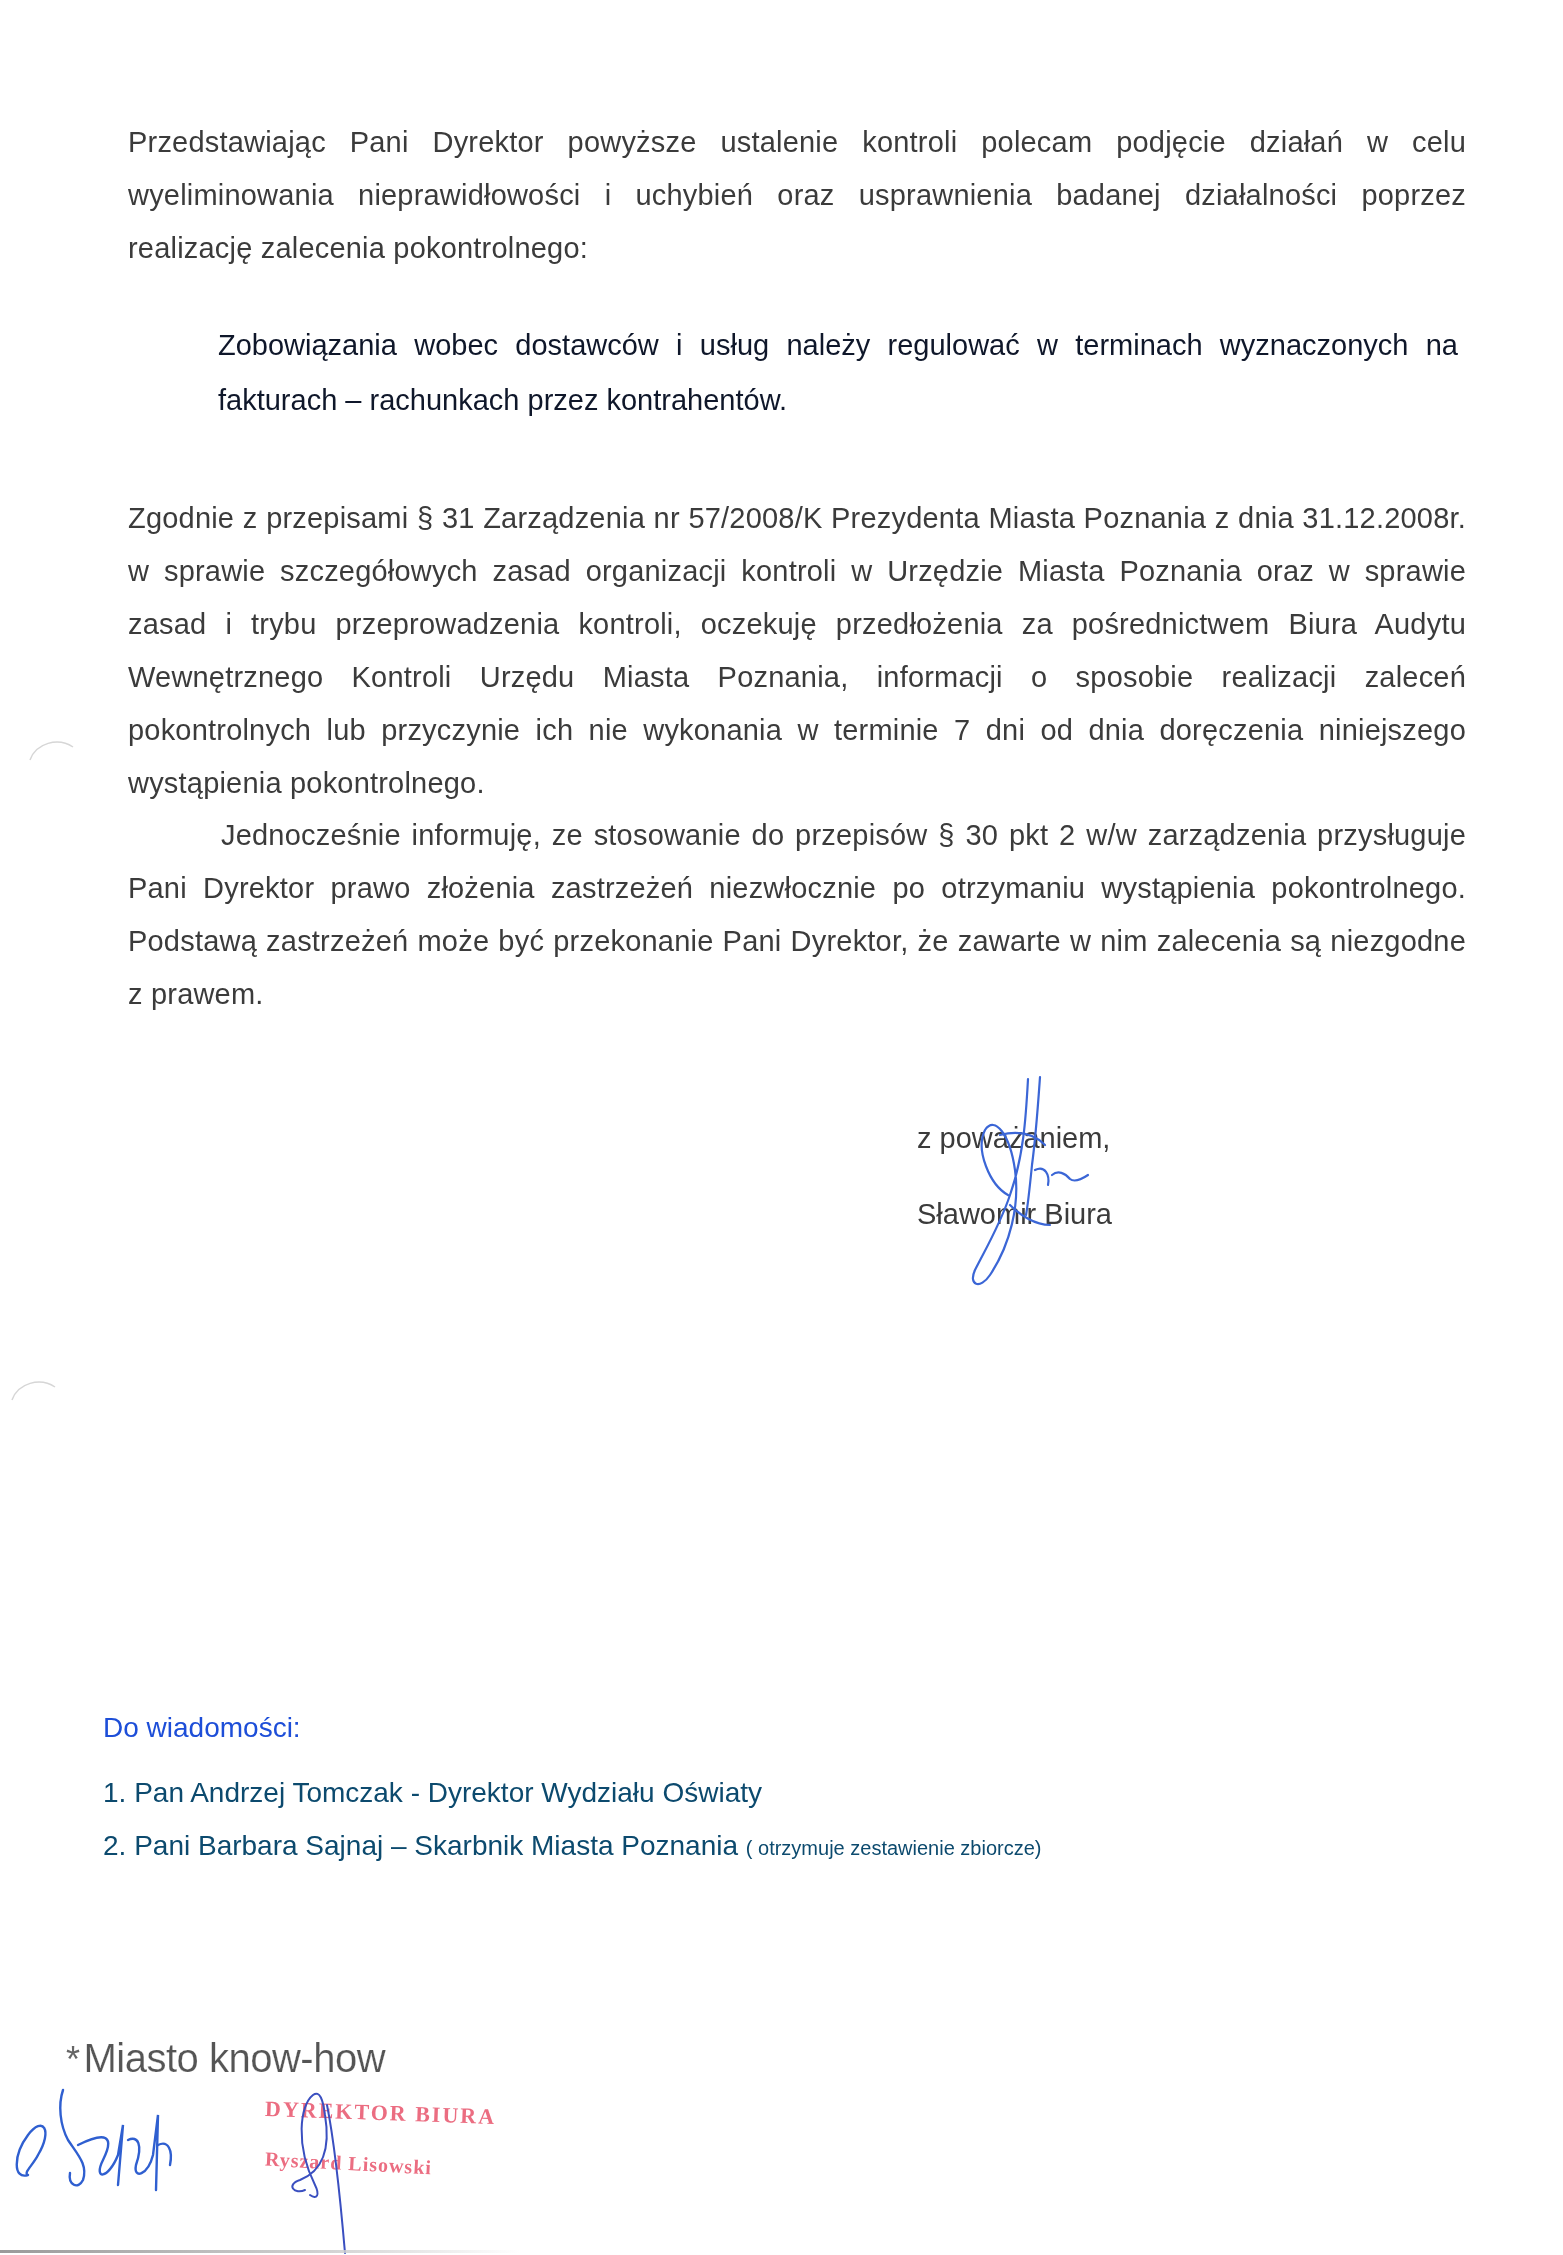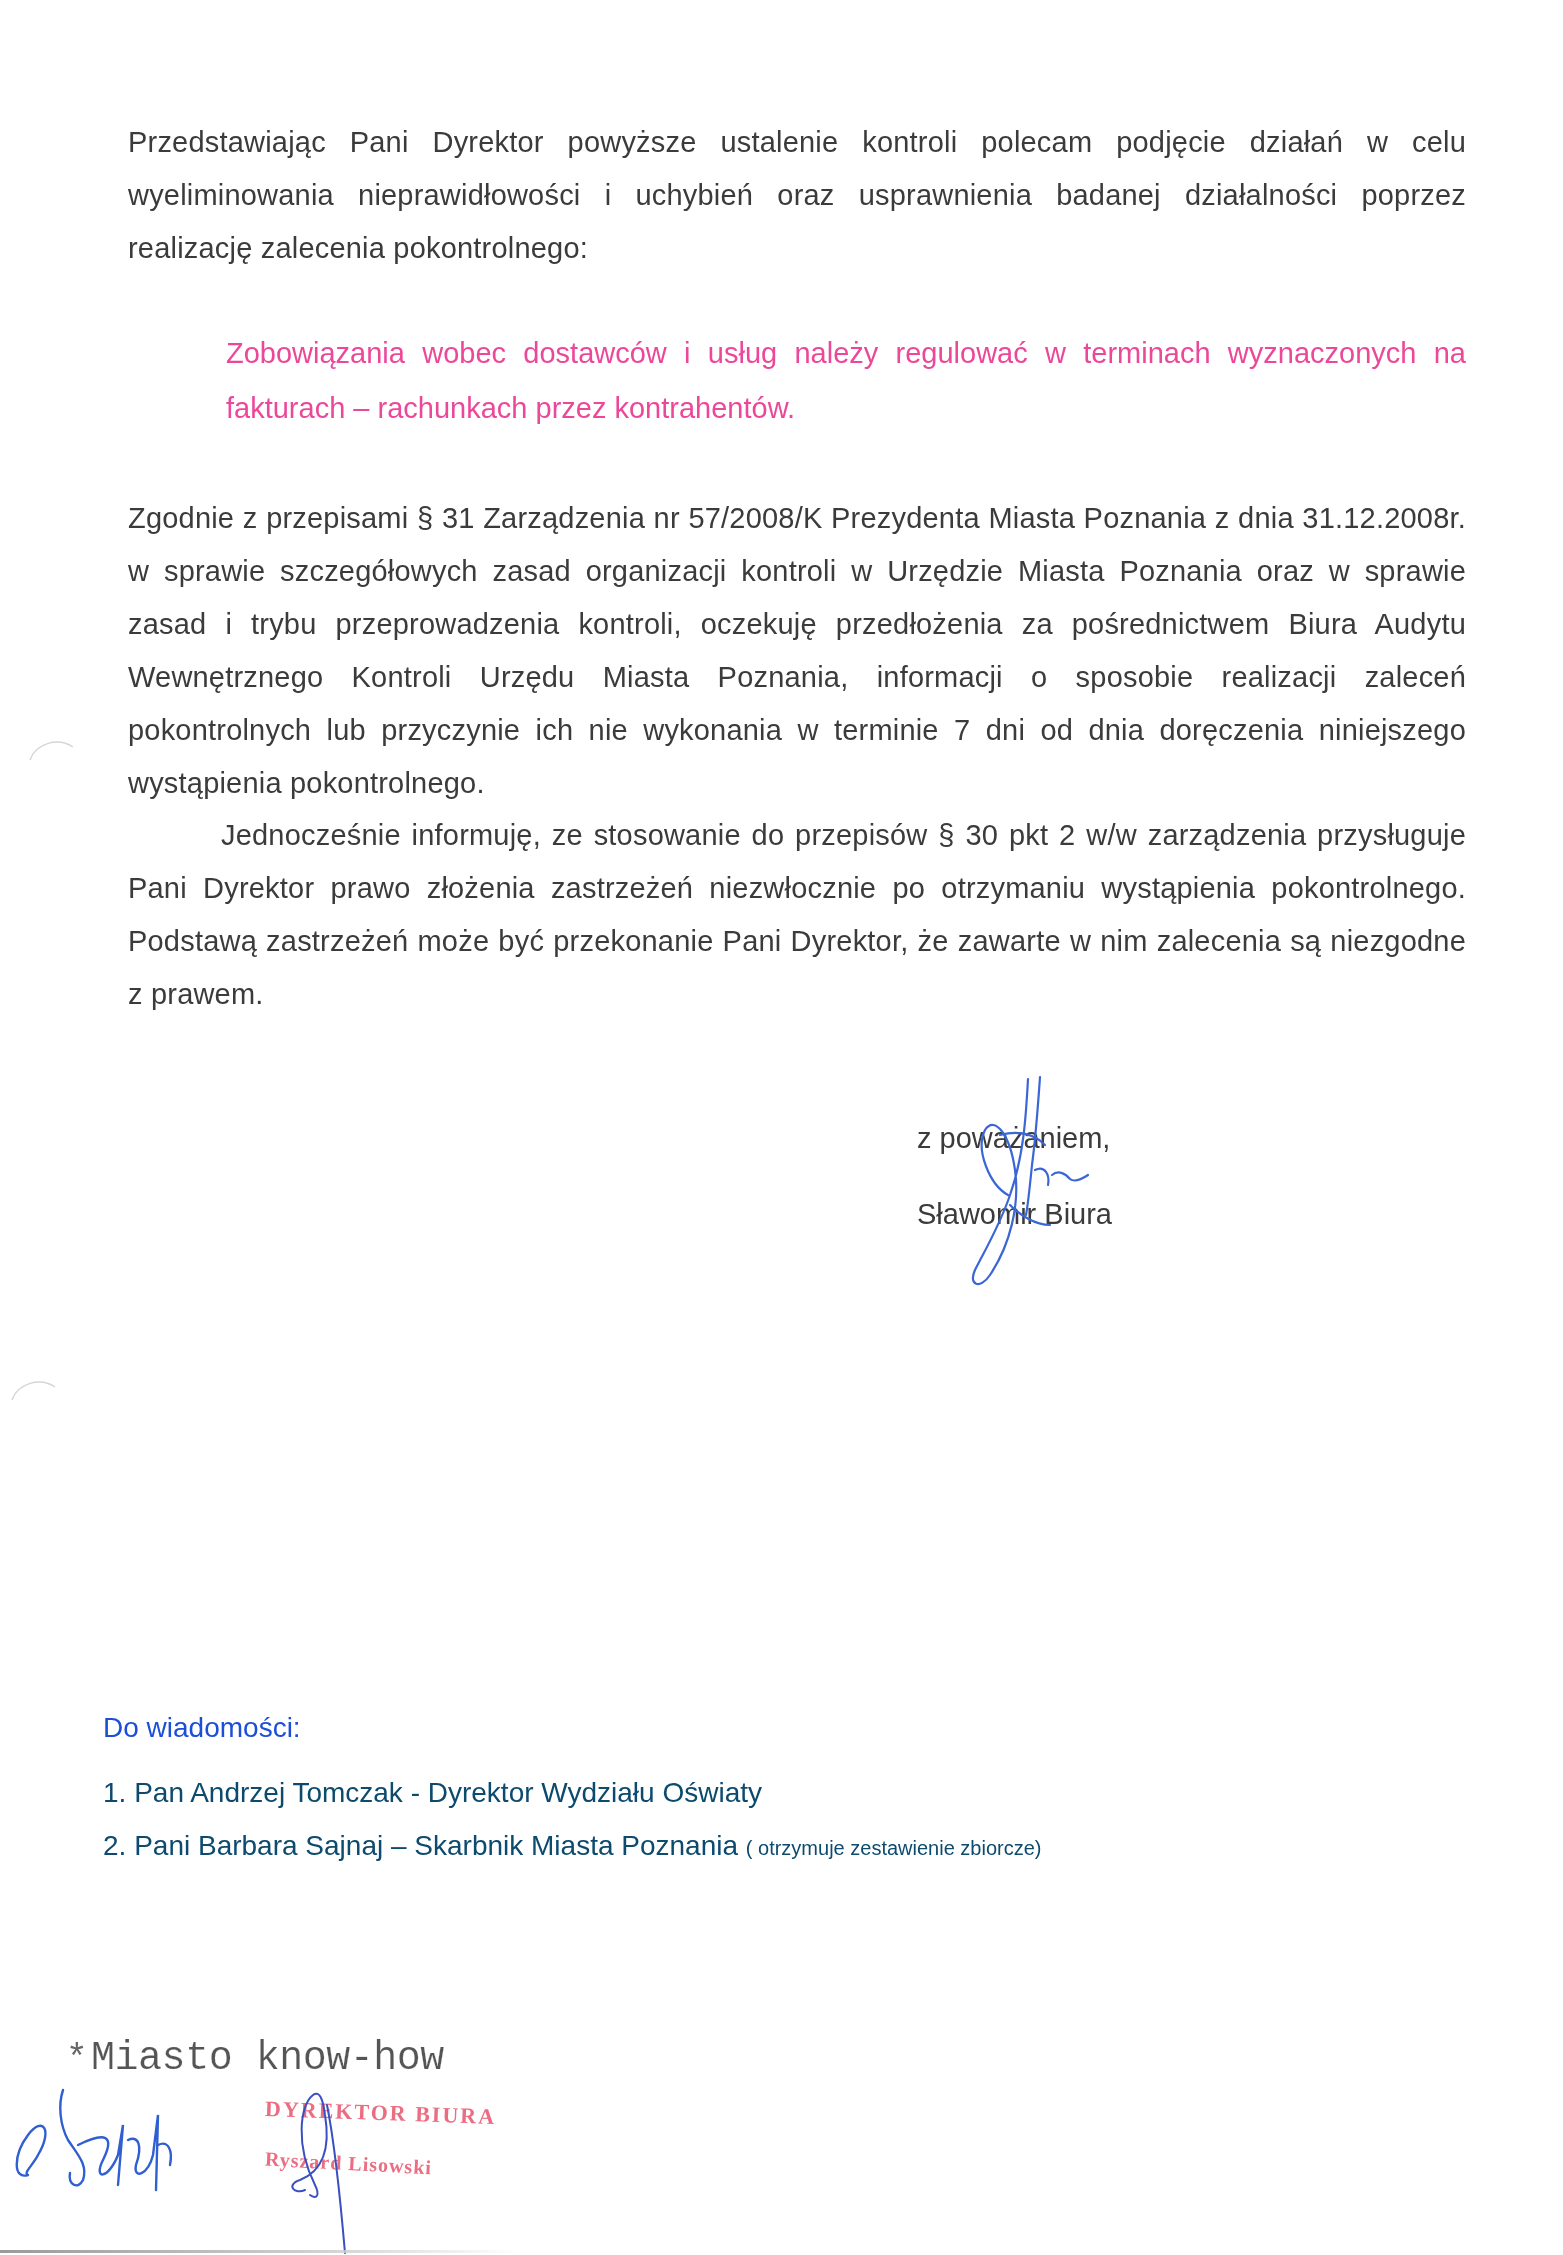--- a/index.html
+++ b/index.html
@@ -11,37 +11,37 @@
   .page { position: absolute; left: 0; top: 0; width: 1563px; height: 2255px; background: #fff; }
   .para {
     position: absolute; left: 120px; width: 1338px;
     font-size: 29px; line-height: 53px; text-align: justify;
     text-align-last: left; letter-spacing: 0.2px; color: #3b3b3b;
     margin: 8px;
   }
   .para.indent-first { text-indent: 93px; }
   .quote {
     position: absolute; left: 218px; width: 1240px;
-    font-size: 29px; line-height: 55px; text-align: justify; margin: 8px; color: #ec4899;
+    font-size: 29px; line-height: 55px; text-align: justify; margin: 0; color: #0f172a;
   }
   #p1 { top: 108px; }
   #q1 { top: 318px; }
   #p2 { top: 484px; }
   #p3 { top: 801px; }
   .closing { position: absolute; left: 917px; font-size: 29px; color: #3b3b3b; }
   #closing-greeting { top: 1122px; }
   #closing-name { top: 1198px; }
   .sig-svg { position: absolute; pointer-events: none; }
   .cc-title { position: absolute; left: 103px; top: 1712px; font-size: 28px; color: #1d4ed8; }
   .cc-list { position: absolute; left: 103px; top: 1766px; margin: 0; padding: 0; list-style: none; }
   .cc-list li { font-size: 28px; line-height: 53px; color: #0c4a6e; white-space: nowrap; }
   .cc-note { font-size: 20px; }
   .footer-logo {
     position: absolute; left: 66px; top: 2036px; font-size: 40px; font-weight: 300;
-    color: #555; letter-spacing: -0.5px; font-family: Liberation Mono, monospace;
+    color: #555; letter-spacing: -0.5px; font-family: Liberation Sans, sans-serif;
   }
   .footer-logo .star { font-size: 36px; color: #666; margin-right: 4px; }
   .footer-logo .name { font-weight: 200; color: #555; -webkit-text-stroke: 0.2px #fff; }
   .stamp {
     position: absolute; left: 265px; top: 2100px; color: #e8546c; font-family: "Liberation Serif", serif;
     font-weight: bold; opacity: 0.85;
   }
   .stamp .line1 { position: absolute; left: 0; top: 0; font-size: 22px; letter-spacing: 2px; white-space: nowrap; transform: rotate(2deg); }
   .stamp .line2 { position: absolute; left: 0; top: 52px; font-size: 20px; letter-spacing: 1px; white-space: nowrap; transform: rotate(3deg); }
   .mark { position: absolute; }

